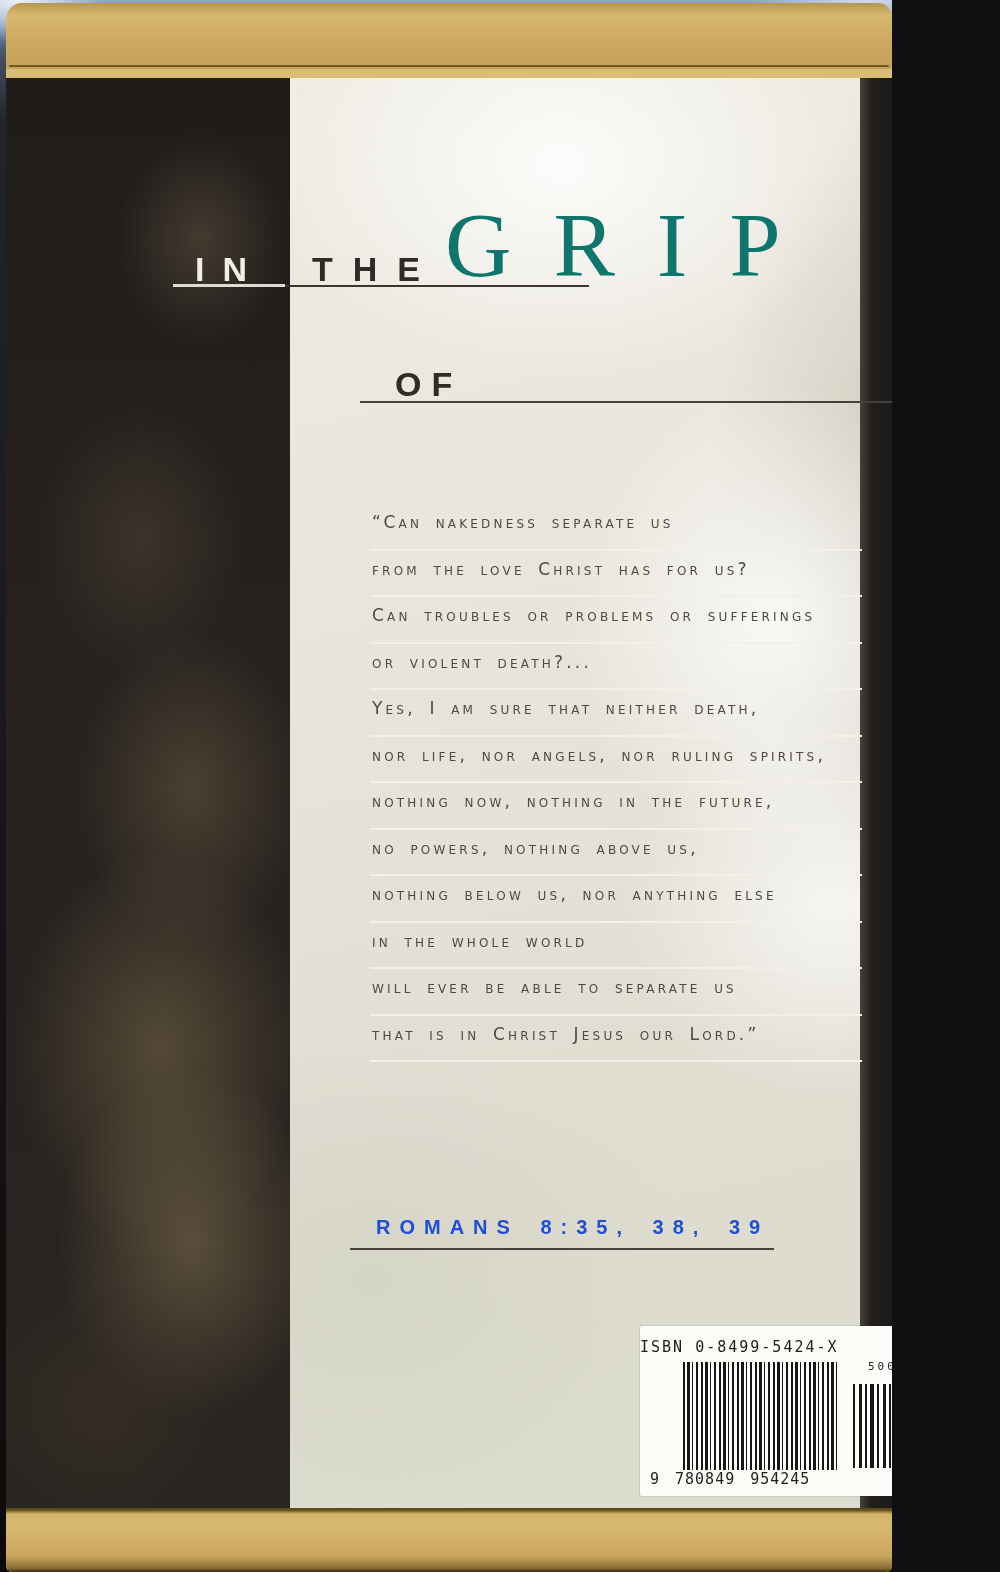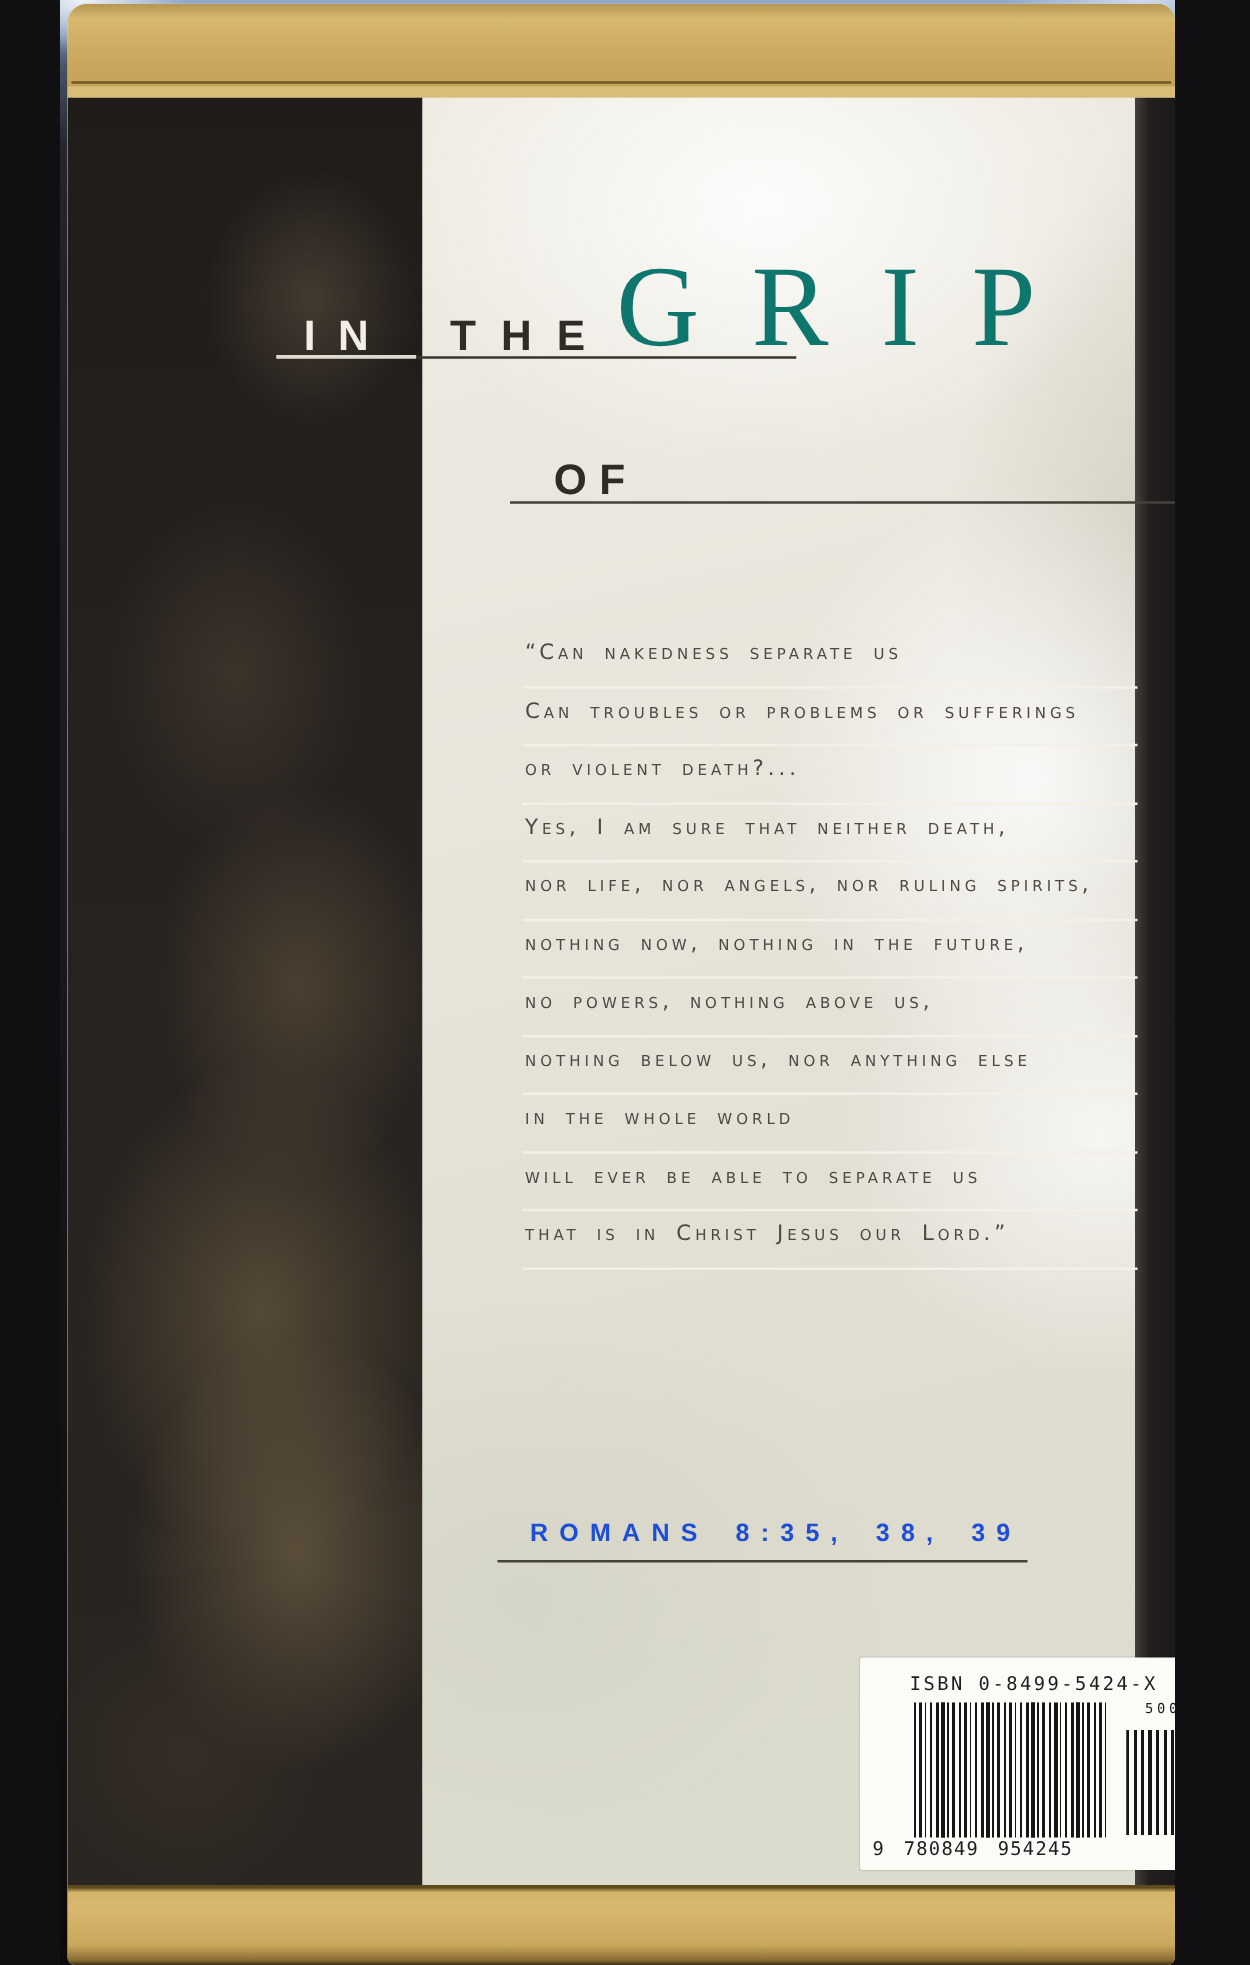--- a/index.html
+++ b/index.html
@@ -3,21 +3,20 @@
 <meta charset="utf-8">
 <style>
   html,body{margin:0;padding:0;background:#101013;}
   .scene{
     position:relative;width:892px;height:1572px;overflow:hidden;
     font-family:"Liberation Sans",sans-serif;
     background:
       radial-gradient(ellipse 120px 60px at 2% 0%, rgba(255,255,255,.85), transparent 70%),
       radial-gradient(ellipse 160px 50px at 97% 0%, rgba(235,240,248,.7), transparent 70%),
       linear-gradient(180deg,#8ea7c9 0px,#7490b4 26px,#4a5468 52px,#23242c 120px,#16161a 55%,#0d0b0a 100%);
-    margin-left: 48px;
   }
   .book{
     position:absolute;left:6px;top:3px;right:0;bottom:0;
     border-radius:16px 14px 6px 6px;overflow:hidden;
     background:var(--cover-light);
   }
   
   .band-top{
     position:absolute;left:0;top:0;right:0;height:75px;
     background:linear-gradient(180deg,#b6954e 0px,var(--gold-hi) 12px,var(--gold) 46px,#c3a157 100%);
@@ -85,21 +84,21 @@
     font-weight:700;font-size:20px;letter-spacing:9px;word-spacing:7px;
     color:#1d4ed8;white-space:nowrap;box-sizing:border-box;
   }
   
   .barcode-box{
     position:absolute;left:634px;top:1248px;width:302px;height:170px;
     background:var(--barcode-bg);border-radius:2px;
     box-shadow:0 0 0 1px rgba(0,0,0,.08);
     font-family:"DejaVu Sans Mono",monospace;color:#1d1d1d;
   }
-  .isbn-line{position:absolute;left:0;top:12px;width:100%;text-align:center;padding-right:24px;box-sizing:border-box;
+  .isbn-line{position:absolute;left:0;top:12px;width:100%;padding-right:24px;box-sizing:border-box;
     font-size:15px;letter-spacing:2px;}
   .ean-bars{
     position:absolute;left:43px;top:36px;width:155px;height:108px;
     background:
       repeating-linear-gradient(90deg,transparent 0 22px,var(--bar) 22px 25px,transparent 25px 36px),
       repeating-linear-gradient(90deg,var(--bar) 0 2px,transparent 2px 4px,var(--bar) 4px 7px,transparent 7px 9px,var(--bar) 9px 10px,transparent 10px 13px,var(--bar) 13px 15px,transparent 15px 18px);
   }
   .ean-digits{position:absolute;left:10px;top:144px;display:flex;gap:15px;font-size:15px;letter-spacing:1px;}
   .price-code{position:absolute;left:210px;top:34px;width:84px;text-align:center;font-size:11px;letter-spacing:3px;}
   .supp-bars{
@@ -142,20 +141,23 @@
       <div class="t-small t-the">THE</div>
       <div class="t-serif t-grip">GRIP</div>
       <div class="t-small t-of">OF</div>
 
       <div class="quote-block">
 
       <div class="quote-line">
           <span class="quote-text">“Can nakedness separate us</span>
         </div>
           <div class="quote-line">
+          <span class="quote-text">from the love Christ has for us?</span>
+        </div>
+          <div class="quote-line">
           <span class="quote-text">Can troubles or problems or sufferings</span>
         </div>
           <div class="quote-line">
           <span class="quote-text">or violent death?...</span>
         </div>
           <div class="quote-line">
           <span class="quote-text">Yes, I am sure that neither death,</span>
         </div>
           <div class="quote-line">
           <span class="quote-text">nor life, nor angels, nor ruling spirits,</span>

